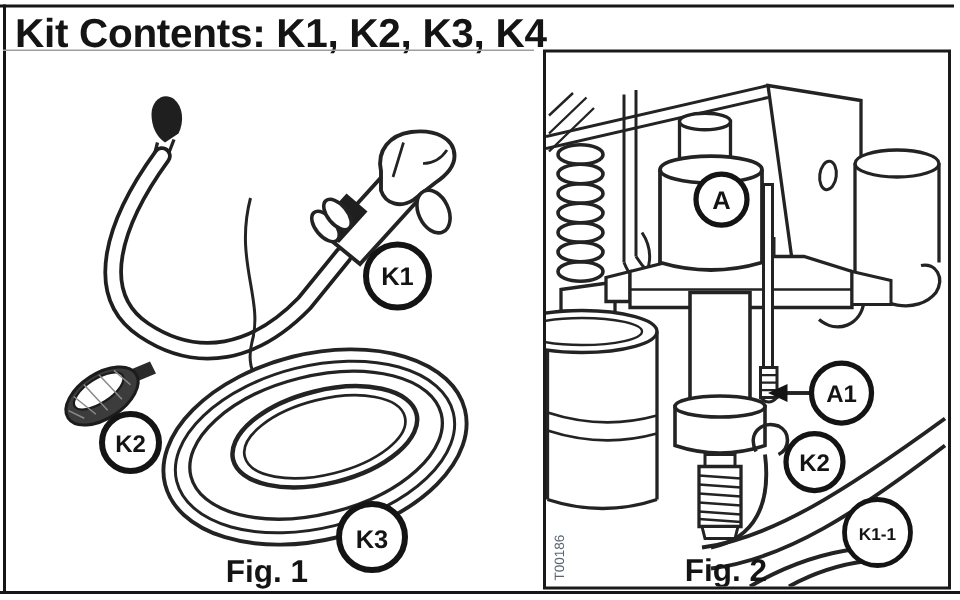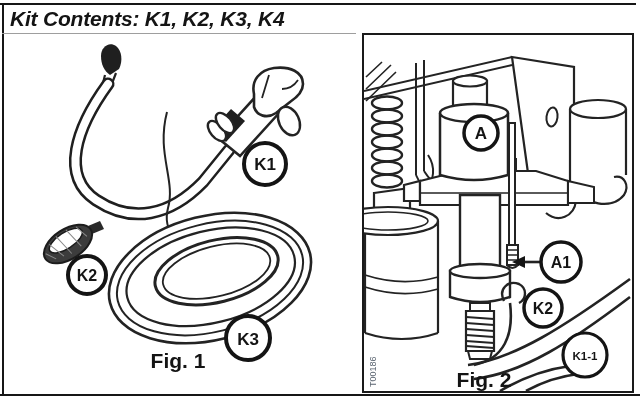--- a/index.html
+++ b/index.html
@@ -8,25 +8,25 @@
     width:640px;height:400px;
     background:#ffffff;
     overflow:hidden;
     font-family:"Liberation Sans", sans-serif;
   }
   .border-top{position:absolute;left:0;top:3px;width:636px;height:2px;background:#161616;}
   .border-left{position:absolute;left:2px;top:3px;width:2px;height:392px;background:#161616;}
   .border-bottom{position:absolute;left:0;top:394px;width:640px;height:2px;background:#161616;}
   .title{
     position:absolute;left:10px;top:7px;
-    font-size:21px;font-weight:700;color:#141414;
-    letter-spacing:-0.2px;white-space:nowrap;font-style:italic;
+    font-size:27px;font-weight:700;color:#141414;
+    letter-spacing:-0.2px;white-space:nowrap;
   }
   .title-rule{position:absolute;left:2px;top:33px;width:354px;height:1px;background:#9e9e9e;}
-  .fig1{position:absolute;left:6px;top:28px;width:350px;height:352px;}
+  .fig1{position:absolute;left:6px;top:48px;width:350px;height:352px;}
   .fig2-box{
     position:absolute;left:362px;top:33px;width:272px;height:360px;
     border:2px solid #1a1a1a;background:#ffffff;box-sizing:border-box;
   }
   .fig1 svg,.fig2-box svg{display:block;width:100%;height:100%;}
   svg text{font-family:"Liberation Sans", sans-serif;}
   .callout-txt{font-weight:700;fill:#141414;}
   .cap{font-weight:700;fill:#141414;font-size:21px;}
   .ink{stroke:#232323;}
 </style>

